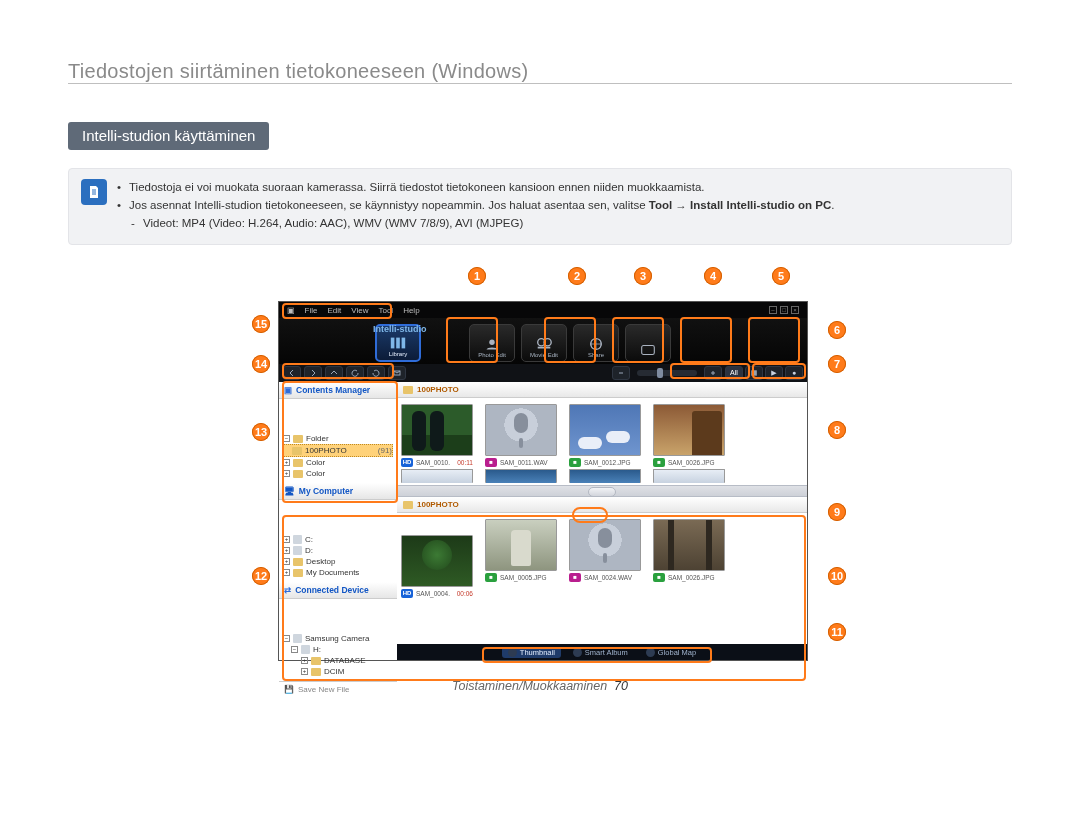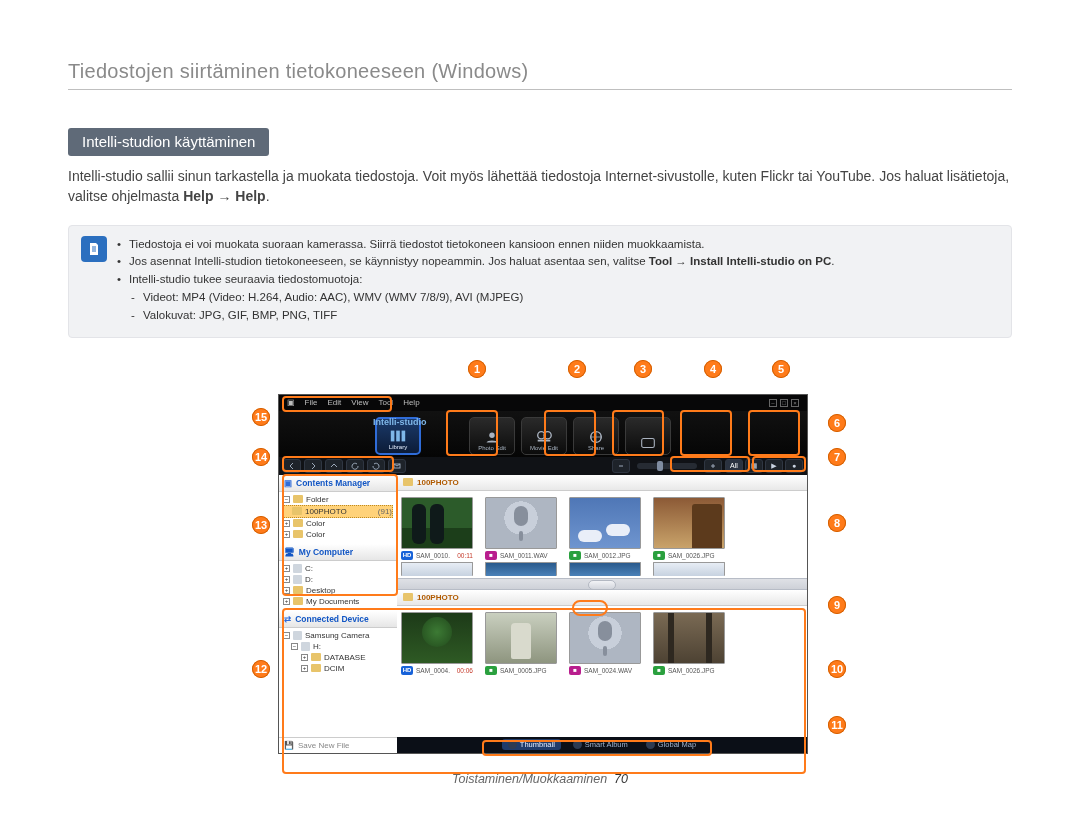--- a/index.html
+++ b/index.html
@@ -1,18 +1,18 @@
 <!DOCTYPE html>
 <html><head>
 <meta charset="utf-8">
 <style>
   * { margin: 0; padding: 0; box-sizing: border-box; }
   html, body { width: 1080px; height: 815px; background: #fff; font-family: Arial, Helvetica, sans-serif; color: #222; }
   .page { padding: 60px 68px 0 68px; }
-  .page-title { font-size: 20px; font-weight: 300; color: #8a8a8a; border-bottom: 1px solid #bfbfbf; padding-bottom: 6px; letter-spacing: .3px; }
+  .page-title { font-size: 20px; font-weight: 300; color: #8a8a8a; border-bottom: 1px solid #bfbfbf; letter-spacing: .3px; }
   .sub-hdr { margin-top: 38px; display: inline-block; background: #5f6a78; color: #fff; font-size: 15px; padding: 5px 14px 6px; border-radius: 3px; }
   .intro { margin-top: 10px; font-size: 14px; line-height: 1.45; color: #444; }
   .note-box { margin-top: 18px; display: flex; background: #f1f2f4; border: 1px solid #e3e4e8; border-radius: 4px; padding: 10px 12px 12px; }
   .note-icon { width: 26px; height: 26px; flex: 0 0 26px; border-radius: 4px; background: #2b6fbf; display: flex; align-items: center; justify-content: center; margin-right: 10px; }
   .note-icon svg { width: 14px; height: 16px; }
   .note-body { flex: 1; font-size: 11.5px; line-height: 1.55; color: #333; }
   .note-body ul { list-style: none; padding-left: 0; }
   .note-body > ul > li { padding-left: 12px; position: relative; }
   .note-body > ul > li::before { content: "•"; position: absolute; left: 0; top: 0; }
   .note-body .sub { padding-left: 26px; position: relative; }
@@ -39,21 +39,21 @@
   .nav-row .flex { flex: 1; }
   .nav-row .zoom { width: 60px; height: 6px; background: #262b33; border-radius: 3px; position: relative; margin: 0 4px; }
   .nav-row .zoom::after { content: ""; position: absolute; left: 20px; top: -2px; width: 6px; height: 10px; background: #7f8ca0; border-radius: 2px; }
   .filter-row { display: flex; gap: 2px; }
   .filter-row .fbtn { width: 18px; height: 14px; background: #1d2229; border: 1px solid #2f3642; border-radius: 3px; font-size: 7px; color: #c8d2e0; text-align: center; line-height: 12px; }
   .filter-row .fbtn.all { color: #fff; background: #2a3240; }
   .body3 { flex: 1; display: flex; min-height: 0; }
   .side { width: 118px; background: #fff; display: flex; flex-direction: column; font-size: 8px; color: #333; }
   .side .sec-h { background: linear-gradient(#fff,#e6e6e6); padding: 3px 5px; font-weight: bold; color: #1256c4; font-size: 8.5px; border-bottom: 1px solid #ccc; display: flex; align-items: center; }
   .side .sec-h.cd { color: #1256c4; }
-  .tree { padding: 2px 4px 4px; }
+  .tree { padding: 18px 4px 4px; margin-top: 16px; }
   .tree .row { display: flex; align-items: center; padding: 1px 0; gap: 3px; }
   .tree .row.sel { background: #ffd27a; border: 1px dotted #c08a20; }
   .tree .ind1 { padding-left: 8px; }
   .tree .ind2 { padding-left: 18px; }
   .sq { width: 7px; height: 7px; border: 1px solid #888; font-size: 6px; line-height: 5px; text-align: center; }
   .fld { width: 10px; height: 8px; background: #e8c46a; border-radius: 1px; }
   .drv { width: 9px; height: 9px; background: #cfd6de; border-radius: 1px; }
   .cnt { margin-left: auto; color: #666; }
   .save-row { margin-top: auto; border-top: 1px solid #ccc; padding: 3px 5px; color: #888; display: flex; align-items: center; gap: 4px; }
 
@@ -103,41 +103,36 @@
   .footer .pg { color: #333; }
 </style>
 </head>
 <body>
 
 <div class="page">
   <div class="page-title">Tiedostojen siirtäminen tietokoneeseen (Windows)</div>
 
   <div class="sub-hdr">Intelli-studion käyttäminen</div>
 
-  <p class="intro">
-    <span>Intelli-studio sallii sinun tarkastella ja muokata tiedostoja. Voit myös lähettää tiedostoja Internet-sivustolle, kuten Flickr tai YouTube. Jos haluat lisätietoja, valitse ohjelmasta </span><b>Help</b><span> → </span><b>Help</b><span>.</span>
-  </p>
 
   <div class="note-box">
     <div class="note-icon">
       <svg viewBox="0 0 14 16">
           <path d="M3 2h6l2 2v10H3z" fill="#fff"></path>
           <path d="M5 6h4M5 8h4M5 10h4" stroke="#2b6fbf" stroke-width="1"></path>
         </svg>
     </div>
     <div class="note-body">
       <ul>
         <li>Tiedostoja ei voi muokata suoraan kamerassa. Siirrä tiedostot tietokoneen kansioon ennen niiden muokkaamista.</li>
         <li>
           <span>Jos asennat Intelli-studion tietokoneeseen, se käynnistyy nopeammin. Jos haluat asentaa sen, valitse </span><b>Tool</b><span> → </span><b>Install Intelli-studio on PC</b><span>.</span>
         </li>
-        <li>Intelli-studio tukee seuraavia tiedostomuotoja:</li>
       </ul>
       <div class="sub">Videot: MP4 (Video: H.264, Audio: AAC), WMV (WMV 7/8/9), AVI (MJPEG)</div>
-      <div class="sub">Valokuvat: JPG, GIF, BMP, PNG, TIFF</div>
     </div>
   </div>
 
   
   <div class="shot-wrap">
 
     <div class="co" style="left:248px; top:0px">1</div>
     <div class="co" style="left:348px; top:0px">2</div>
     <div class="co" style="left:414px; top:0px">3</div>
     <div class="co" style="left:484px; top:0px">4</div>

